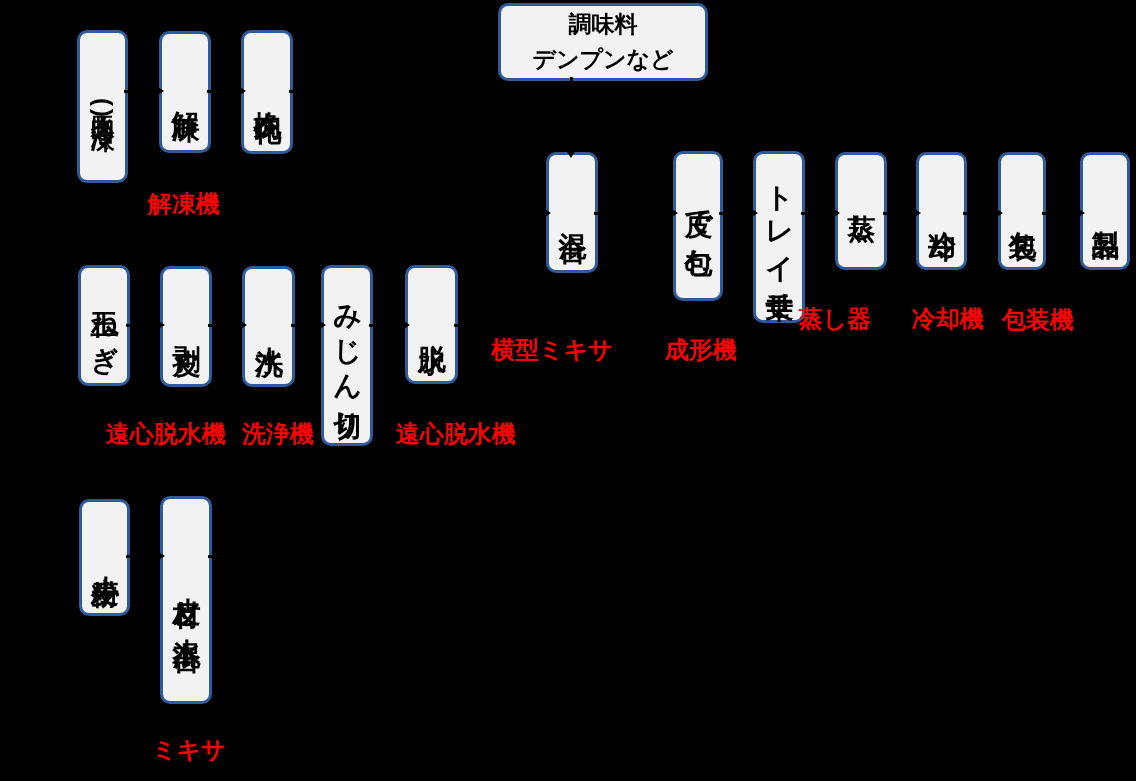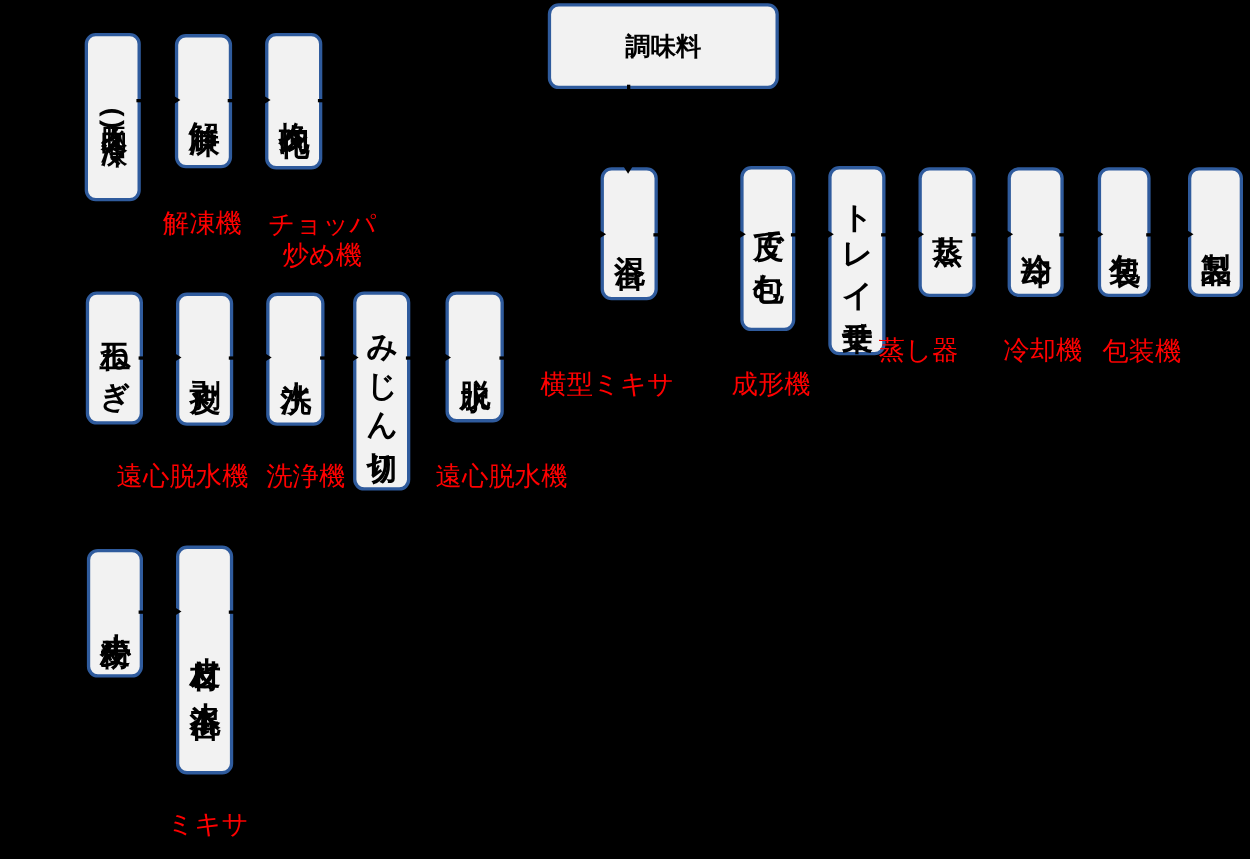--- a/index.html
+++ b/index.html
@@ -38,21 +38,21 @@
     color:var(--box_text,#000);
     font-size:23px;
     line-height:35px;
     text-align:center;
     white-space:nowrap;
   }
   .mlabel{
     position:absolute;
     transform:translateX(-50%);
     color:var(--machine_label,#f00);
-    font-weight:normal;
+    font-weight:bold;
     font-size:24px;
     line-height:28px;
     text-align:center;
     white-space:nowrap;
     z-index:4;
   }
   .aline{position:absolute;background:#000;z-index:5;}
   .ahead-r{
     position:absolute;width:0;height:0;z-index:5;
     border-top:5px solid transparent;
@@ -77,20 +77,21 @@
   <div class="node" style="left:159px;top:31px;width:52px;height:122px">
     <span class="vtext">解凍</span>
   </div>
   <div class="node" style="left:241px;top:30px;width:52px;height:124px">
     <span class="vtext">挽肉化</span>
   </div>
 
   <div class="node" style="left:498px;top:3px;width:210px;height:78px">
     <div class="htext">
       <div>調味料</div>
+      <div>デンプンなど</div>
     </div>
   </div>
 
   <div class="node" style="left:78px;top:265px;width:52px;height:121px">
     <span class="vtext">玉ねぎ</span>
   </div>
   <div class="node" style="left:160px;top:266px;width:52px;height:121px">
     <span class="vtext">剥皮</span>
   </div>
   <div class="node" style="left:242px;top:266px;width:53px;height:121px">
@@ -126,24 +127,20 @@
   </div>
 
   <div class="node" style="left:79px;top:499px;width:51px;height:117px">
     <span class="vtext">小麦粉</span>
   </div>
   <div class="node" style="left:160px;top:496px;width:52px;height:208px">
     <span class="vtext">皮材と水混合</span>
   </div>
 
   <div class="mlabel" style="left:184px;top:190px">解凍機</div>
-  <div class="mlabel" style="left:293px;top:191px">
-    <div>チョッパ</div>
-    <div>炒め機</div>
-  </div>
   <div class="mlabel" style="left:166px;top:420px">遠心脱水機</div>
   <div class="mlabel" style="left:278px;top:420px">洗浄機</div>
   <div class="mlabel" style="left:456px;top:420px">遠心脱水機</div>
   <div class="mlabel" style="left:552px;top:336px">横型ミキサ</div>
   <div class="mlabel" style="left:701px;top:336px">成形機</div>
   <div class="mlabel" style="left:835px;top:305px">蒸し器</div>
   <div class="mlabel" style="left:948px;top:305px">冷却機</div>
   <div class="mlabel" style="left:1038px;top:306px">包装機</div>
   <div class="mlabel" style="left:189px;top:736px">ミキサ</div>
 

